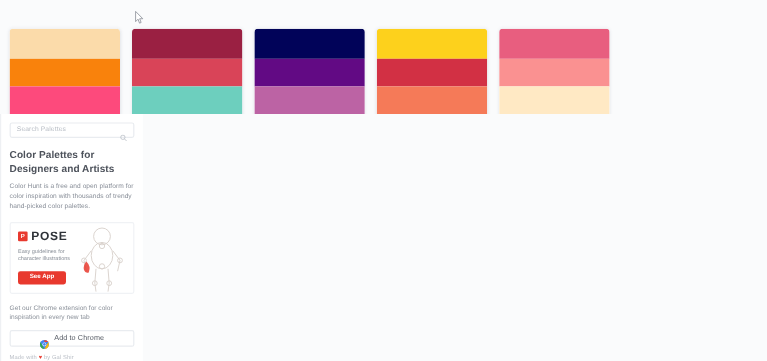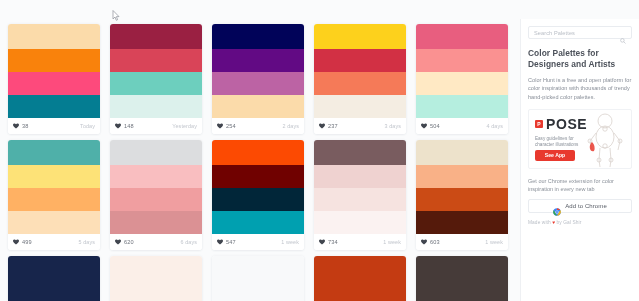--- a/index.html
+++ b/index.html
@@ -46,20 +46,21 @@
 
   
   .cursor {
     position: absolute; left: 112px; top: 7px; width: 9px; height: 11px; z-index: 60;
   }
 
   
   .body-wrap {
     position: absolute; top: 19px; left: 0; right: 0; bottom: 0;
     display: flex;
+    flex-direction: column;
   }
   .main {
     flex: 1 1 auto; position: relative;
     padding: 5px 6px 0 8px;
     overflow: hidden;
   }
   .grid {
     display: grid;
     grid-template-columns: repeat(5, 92px);
     column-gap: 10px;
@@ -120,21 +121,21 @@
     background: #ffffff; overflow: hidden;
   }
   .ad-left { position: absolute; left: 6px; top: 6px; width: 58px; }
   .ad-brand { display: flex; align-items: center; gap: 3px; }
   .ad-mark {
     width: 8px; height: 8px; background: #e8392e; border-radius: 1px;
     color: #fff; font-size: 5px; font-weight: bold;
     display: flex; align-items: center; justify-content: center;
   }
   .ad-brandname {
-    font-size: 14px; font-weight: bold; color: #2e3238; letter-spacing: .6px;
+    font-size: 10px; font-weight: bold; color: #2e3238; letter-spacing: .6px;
   }
   .ad-text {
     margin-top: 4px; font-size: 4.6px; line-height: 6.4px; color: #8a9099;
   }
   .ad-cta {
     position: absolute; left: 6px; bottom: 7px;
     width: 40px; height: 11px; background: #e8392e; border-radius: 2px;
     color: #ffffff; font-size: 5.2px; font-weight: bold;
     display: flex; align-items: center; justify-content: center;
   }

